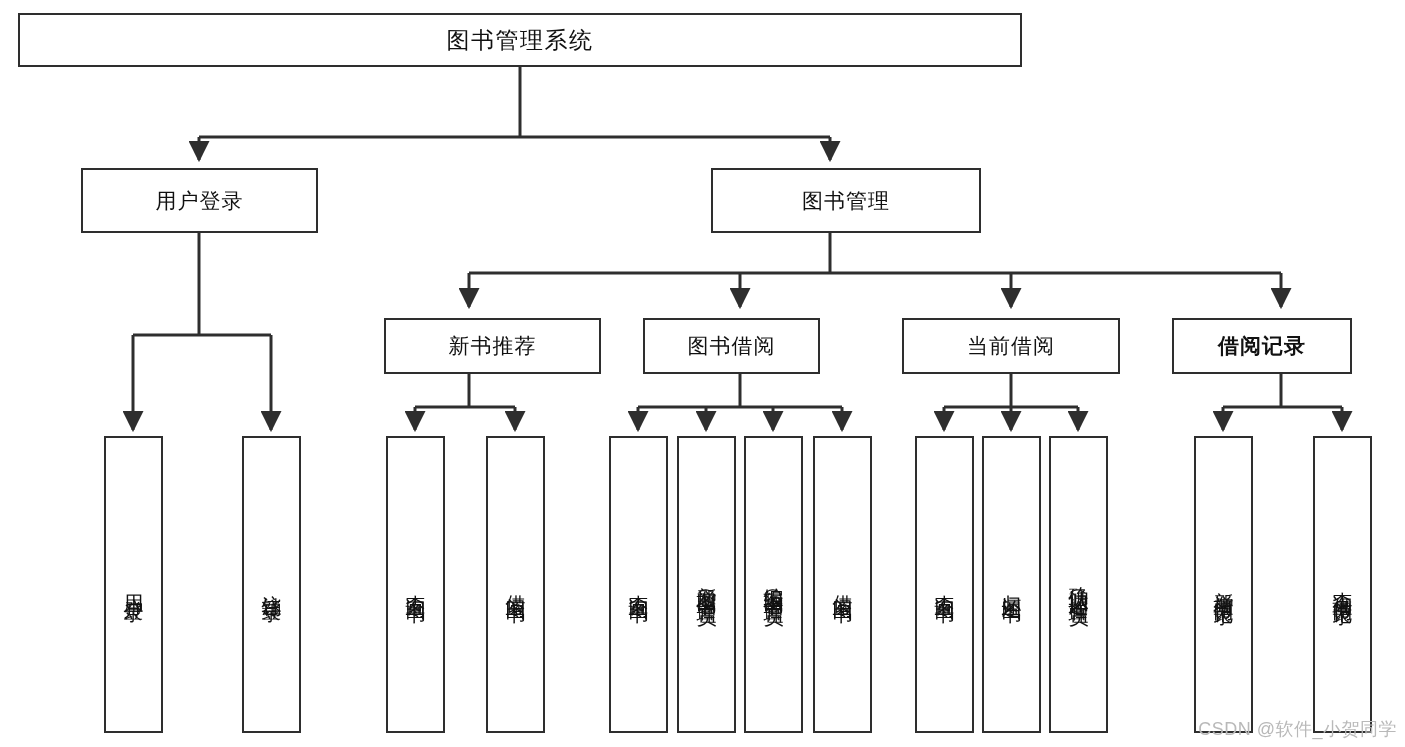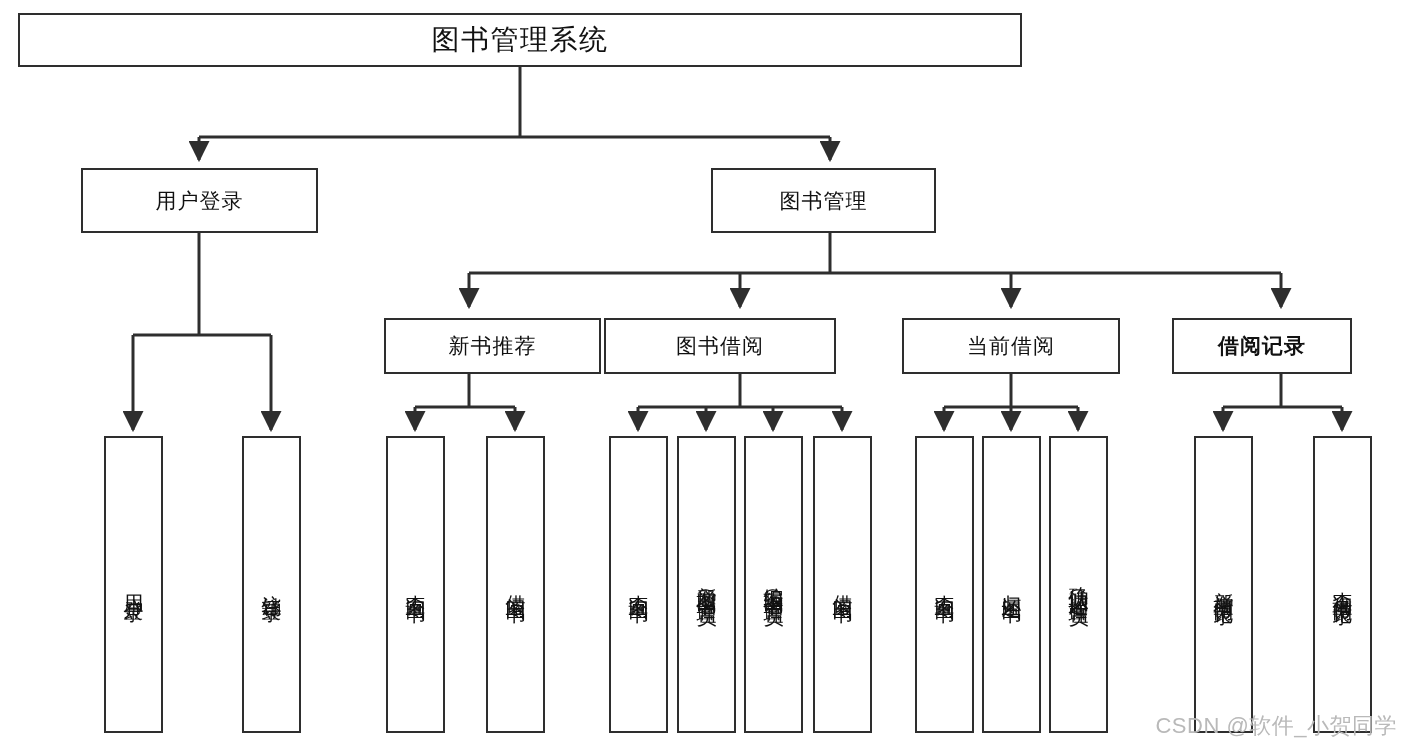--- a/index.html
+++ b/index.html
@@ -10,30 +10,30 @@
   }
   #diagram-root{position:relative;width:1405px;height:747px;background:#fff;}
   svg#edges{position:absolute;left:0;top:0;width:1405px;height:747px;}
   .node{
     position:absolute;box-sizing:border-box;
     border:2.5px solid #2e2e2e;background:#ffffff;
     display:flex;align-items:center;justify-content:center;
     text-align:center;color:#111;
   }
   .node.h{font-size:21px;letter-spacing:1px;line-height:1.2;}
-  .node.root{font-size:28px;letter-spacing:1.5px;}
+  .node.root{font-size:23px;letter-spacing:1.5px;}
   .node.leaf{
     writing-mode:vertical-rl;text-orientation:upright;
     font-size:20px;letter-spacing:3px;line-height:1.35;
     padding:6px 0;
   }
   .node.leaf .txt{writing-mode:vertical-rl;text-orientation:upright;white-space:normal;}
   .watermark{
     position:absolute;right:8px;bottom:6px;
-    font-size:22px;color:#b9b9b9;letter-spacing:0.5px;
+    font-size:18px;color:#b9b9b9;letter-spacing:0.5px;
     pointer-events:none;user-select:none;
   }
 </style>
 </head>
 <body>
 
 <div id="diagram-root">
 
   <svg id="edges" viewBox="0 0 1405 747" xmlns="http://www.w3.org/2000/svg">
     <defs>
@@ -85,28 +85,28 @@
     </g>
   </svg>
 
   <div class="node root" style="left:18px;top:13px;width:1004px;height:54px;">
     <span class="txt">图书管理系统</span>
   </div>
 
   <div class="node h" style="left:81px;top:168px;width:237px;height:65px;">
     <span class="txt">用户登录</span>
   </div>
-  <div class="node h" style="left:711px;top:168px;width:225px;height:65px;">
+  <div class="node h" style="left:711px;top:168px;width:270px;height:65px;">
     <span class="txt">图书管理</span>
   </div>
 
   <div class="node h" style="left:361px;top:318px;width:217px;height:56px;margin-left:23px;">
     <span class="txt">新书推荐</span>
   </div>
-  <div class="node h" style="left:604px;top:318px;width:232px;height:56px;">
+  <div class="node h" style="left:643px;top:318px;width:177px;height:56px;">
     <span class="txt">图书借阅</span>
   </div>
   <div class="node h" style="left:902px;top:318px;width:218px;height:56px;text-align:center;">
     <span class="txt">当前借阅</span>
   </div>
   <div class="node h" style="left:1172px;top:318px;width:180px;height:56px;font-weight:bold;">
     <span class="txt">借阅记录</span>
   </div>
 
   <div class="node leaf" style="left:104px;top:436px;width:59px;height:297px;">

